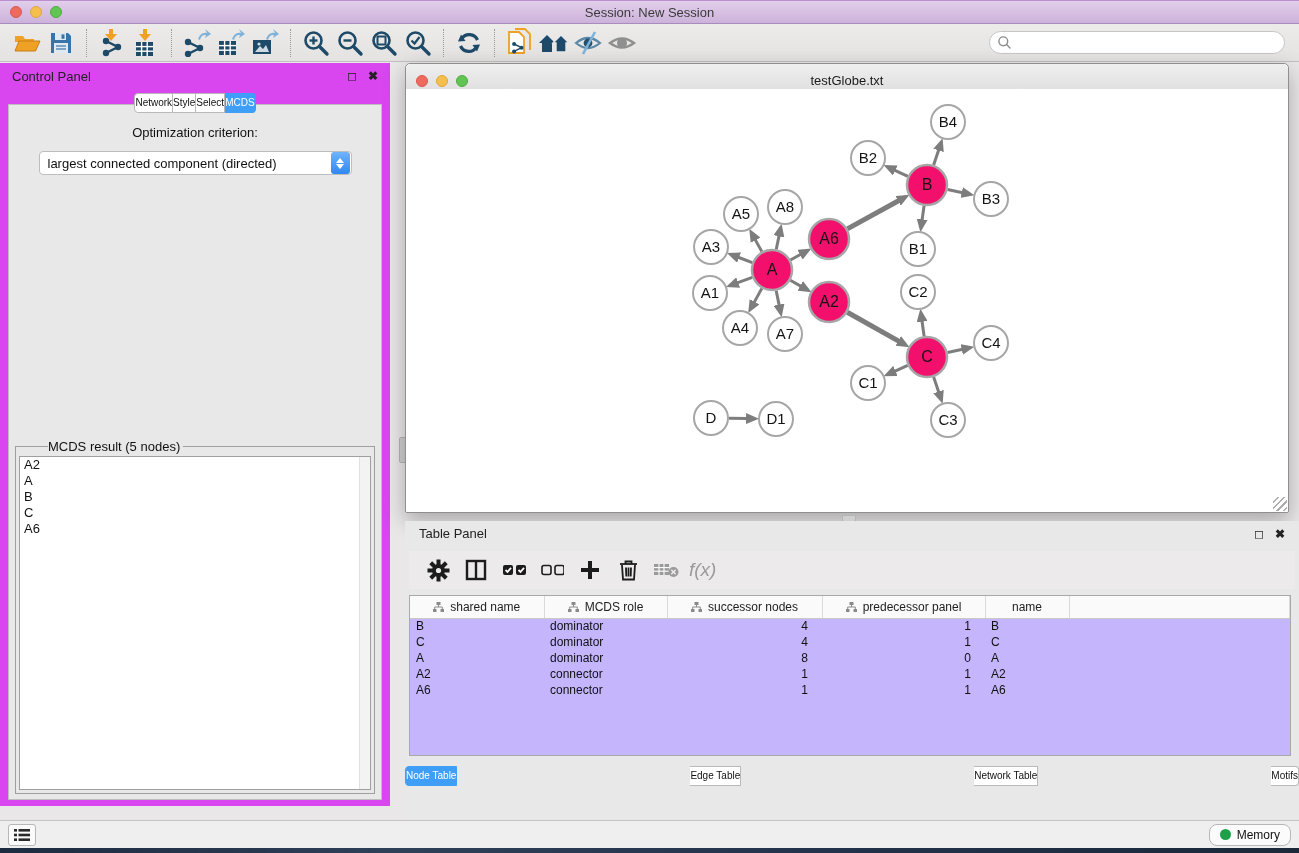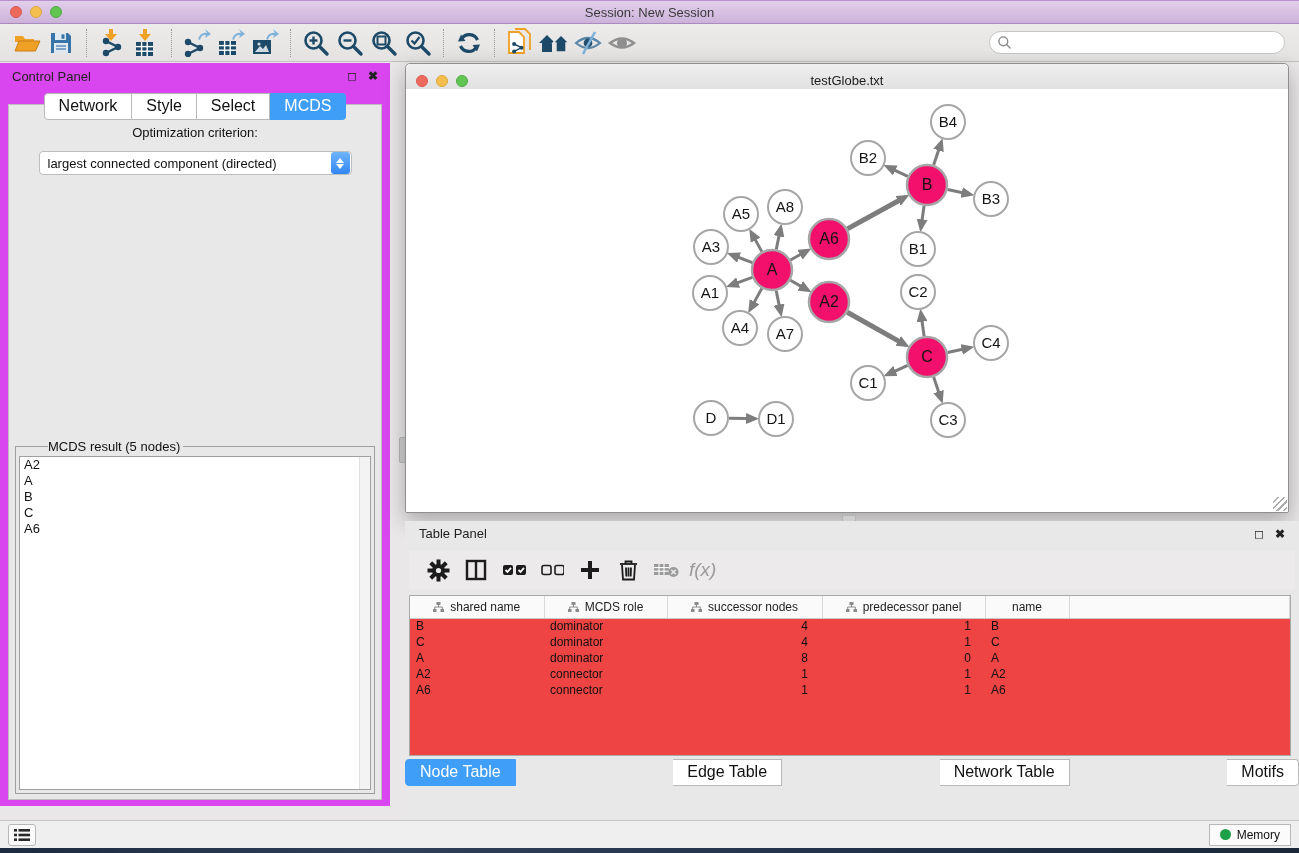--- a/index.html
+++ b/index.html
@@ -27,21 +27,21 @@
   
   .main { position:absolute; top:63px; left:0; right:0; bottom:28px; }
 
   
   .cpanel { position:absolute; left:0; top:0; width:390px; bottom:14px; background:#d946ef; }
   .cp-header { height:26px; display:flex; align-items:center; padding:0 12px; }
   .cp-header .cp-title { font-size:13px; color:#222; flex:1; }
   .winbtn { font-size:12px; color:#222; margin-left:11px; cursor:pointer; line-height:1; }
   .winbtn.close { font-weight:bold; }
   .cp-tabs { display:flex; justify-content:center; position:relative; z-index:2; margin-top:4px; }
-  .seg-tab { font-size:16px; color:#111; background:#fff; border:1px solid #b9b9b9; border-left:none; padding:3px 14px 4px; cursor:pointer; }
+  .seg-tab { font-size:10px; color:#111; background:#fff; border:1px solid #b9b9b9; border-left:none; padding:3px 0 4px; cursor:pointer; }
   .seg-tab:first-child { border-left:1px solid #b9b9b9; border-radius:4px 0 0 4px; }
   .seg-tab:last-child { border-radius:0 4px 4px 0; }
   .seg-tab.active { background:#3f9ff8; color:#fff; border-color:#3f9ff8; }
   .cp-content { position:absolute; left:8px; right:8px; top:41px; bottom:6px; border:1px solid #bdbdbd; background:#e9e8e8; }
   .opt-label { text-align:center; font-size:13px; color:#111; margin-top:20px; }
   .combo { width:313px; height:24px; margin:11px auto 0; background:#fff; border:1px solid #bdbdbd; border-radius:4px; display:flex; align-items:center; position:relative; }
   .combo .combo-value { flex:1; font-size:13px; color:#111; padding-left:8px; white-space:nowrap; overflow:hidden; }
   .combo .stepper { width:19px; height:22px; background:linear-gradient(#6fb4fd,#3187f2); border-radius:3px; margin-right:1px; display:flex; flex-direction:column; align-items:center; justify-content:center; gap:1px; }
   .stepper .up { width:0; height:0; border-left:4px solid transparent; border-right:4px solid transparent; border-bottom:5px solid #fff; }
   .stepper .down { width:0; height:0; border-left:4px solid transparent; border-right:4px solid transparent; border-top:5px solid #fff; }
@@ -65,31 +65,31 @@
   .grip { position:absolute; right:1px; bottom:1px; width:14px; height:14px; background:repeating-linear-gradient(135deg, transparent 0 3px, #adadad 3px 4.5px); }
 
   .h-handle { position:absolute; left:452px; top:452px; width:14px; height:7px; background:#cfcfcf; border:1px solid #b5b5b5; border-radius:2px; }
 
   
   .tpanel { position:absolute; left:15px; top:458px; right:0; bottom:0; background:#e9e8e8; }
   .tp-header { height:25px; display:flex; align-items:center; padding:0 14px; }
   .tp-header .tp-title { font-size:13px; color:#222; flex:1; }
   .tp-toolbar { margin:5px 4px 0 4px; height:38px; background:#eceaea; display:flex; align-items:center; gap:0; padding-left:10px;text-decoration:underline; }
   .tp-btn { width:38px; height:34px; display:flex; align-items:center; justify-content:center; cursor:pointer; }
-  .tp-table-wrap { position:absolute; left:4px; right:8px; top:74px; bottom:64px; background:#ef4444; border:1px solid #a9a9a9; overflow:hidden; }
+  .tp-table-wrap { position:absolute; left:4px; right:8px; top:74px; bottom:64px; background:#c4b5fd; border:1px solid #a9a9a9; overflow:hidden; }
   table.ntable { border-collapse:collapse; width:100%; table-layout:fixed; }
   .ntable th { height:22px; font-size:12px; font-weight:normal; color:#222; background:#fafafa; border-bottom:1px solid #c9c9c9; border-right:1px solid #d9d9d9; text-align:center; position:relative; }
   .ntable th .hicon { display:inline-block; vertical-align:-1px; margin-right:6px; }
   .ntable td { font-size:12px; color:#111; height:16px; padding:0 4px 0 6px; white-space:nowrap; overflow:hidden; }
   .ntable td.num { text-align:right; padding-right:14px; }
   .tp-tabs { position:absolute; left:0; right:0; bottom:34px; display:flex; justify-content:space-between; }
   .statusbar { position:absolute; left:0; right:0; bottom:0; height:28px; background:#efefef; border-top:1px solid #c4c4c4; display:flex; align-items:center; padding:0 8px; }
   .sb-btn { width:28px; height:22px; background:#fbfbfb; border:1px solid #b7b7b7; border-radius:3px; display:flex; align-items:center; justify-content:center; cursor:pointer; }
   .sb-spacer { flex:1; }
-  .memory-btn { height:22px; background:#fbfbfb; border:1px solid #b7b7b7; border-radius:0; display:flex; align-items:center; gap:6px; padding:0 10px; cursor:pointer; }
+  .memory-btn { height:22px; background:#fbfbfb; border:1px solid #b7b7b7; border-radius:8px; display:flex; align-items:center; gap:6px; padding:0 10px; cursor:pointer; }
   .memory-dot { width:11px; height:11px; border-radius:50%; background:#1ea048; }
   .memory-btn span { font-size:12px; color:#111; }
   .desktop-strip { position:absolute; left:0; bottom:0; width:1299px; height:5px; background:linear-gradient(90deg,#1d2b40,#2e3f58 30%,#22324a 65%,#1a2839); }
   svg { display:block; }
   text { font-family:"Liberation Sans", sans-serif; }
 </style>
 </head>
 <body>
 
 <div class="app">

